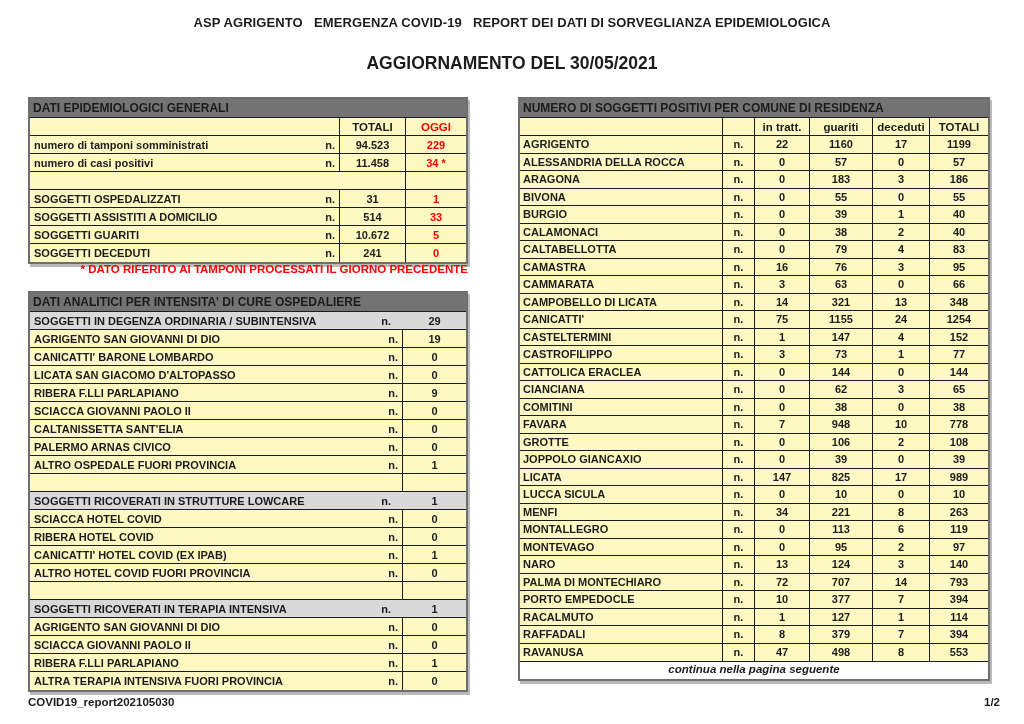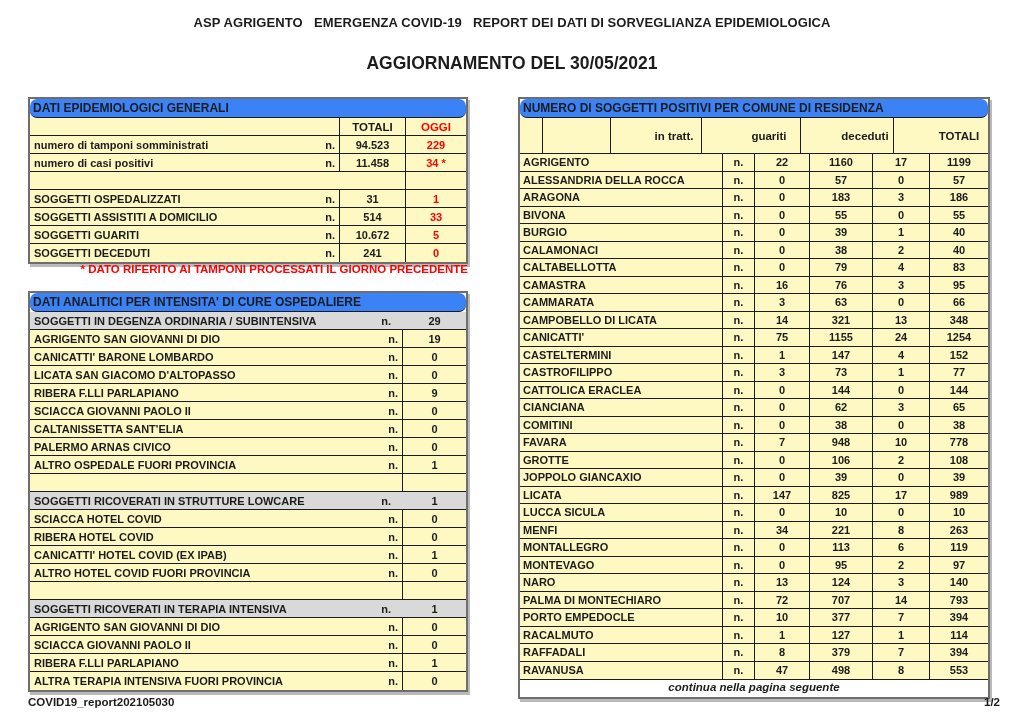--- a/index.html
+++ b/index.html
@@ -19,24 +19,24 @@
     position:absolute; top:53px; left:0; width:100%;
     text-align:center; font-size:17.5px;
   }
   .tbl {
     position:absolute;
     border:2px solid #6e6e6e;
     background:#ffffff;
     box-shadow:2px 3px 0 rgba(130,130,130,.55);
   }
   .t-title {
-    height:19px; background:#3b82f6;
+    height:19px; background:#737373;
     border-bottom:1px solid #1c1c1c;
     font-size:12px; padding:2px 3px 0 3px;
-    white-space:nowrap; overflow:hidden;border-radius:7px;
+    white-space:nowrap; overflow:hidden;
   }
   .row { display:flex; height:18px; border-bottom:1px solid #1c1c1c; background:#fef9c3; }
   .rows-wrap .row:last-child { border-bottom:none; }
   .cell {
     border-right:1px solid #1c1c1c;
     display:flex; align-items:center;
     font-size:11px; overflow:hidden; white-space:nowrap;
   }
   .cell:last-child { border-right:none; }
   .label-cell { flex:1; justify-content:space-between; padding:0 4px; }
@@ -55,21 +55,21 @@
   .row.section .label-cell { padding-right:12px; }
 
   
   .c-name { flex:1; padding:0 3px; }
   .c-n { width:32px; justify-content:center; }
   .c1 { width:55px; }
   .c2 { width:63px; }
   .c3 { width:57px; }
   .c4 { width:58px; }
   #comuni-table .row { height:17.5px; }
-  #comuni-table .header-row { height:36px;gap:36px; }
+  #comuni-table .header-row { height:18px; }
   #comuni-table .header-row .cell { font-size:11.5px; }
   .t-footer {
     height:18px; border-top:1px solid #1c1c1c;
     text-align:center; font-style:italic; font-size:11.5px;
     padding-top:1px;
   }
 
   .epi-note {
     position:absolute; left:28px; top:263px; width:440px;
     text-align:right; color:#FF0000; font-size:11.5px;

